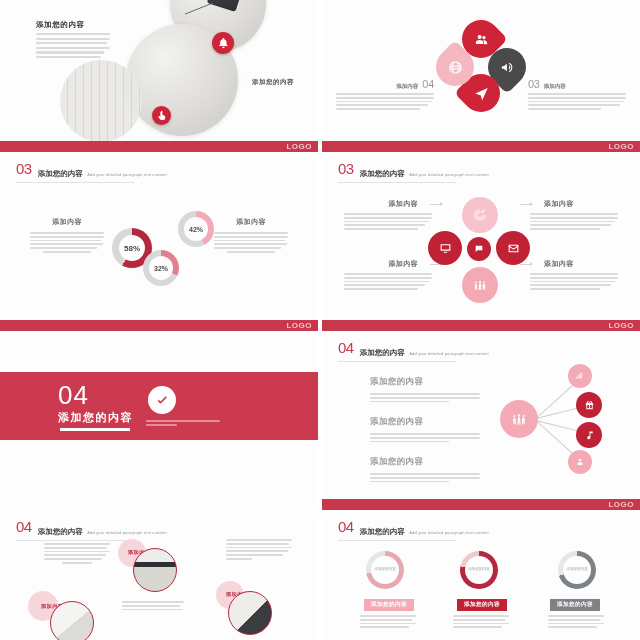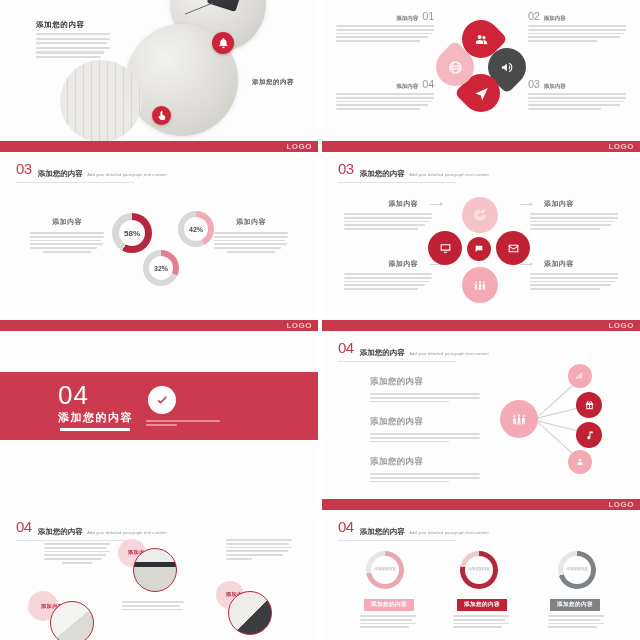--- a/index.html
+++ b/index.html
@@ -223,48 +223,20 @@
 
     </div>
     <div class="cap">添加您的内容</div>
 
     <div class="footer-bar">
       <span class="logo">LOGO</span>
     </div>
   </div>
 
   <div class="slide s2">
-    <div class="q tl">
-      <div class="qhead">
-        <span class="qlab">添加内容</span>
-        <span class="qnum">01</span>
-      </div>
-      <span class="para dense">
-        <i style="width:100%"></i>
-          <i style="width:100%"></i>
-          <i style="width:98%"></i>
-          <i style="width:94%"></i>
-          <i style="width:86%"></i>
-      </span>
-
-    </div>
-    <div class="q tr">
-      <div class="qhead">
-        <span class="qnum">02</span>
-        <span class="qlab">添加内容</span>
-      </div>
-      <span class="para dense">
-        <i style="width:100%"></i>
-          <i style="width:100%"></i>
-          <i style="width:98%"></i>
-          <i style="width:94%"></i>
-          <i style="width:70%"></i>
-      </span>
-
-    </div>
     <div class="q bl">
       <div class="qhead">
         <span class="qlab">添加内容</span>
         <span class="qnum">04</span>
       </div>
       <span class="para dense">
         <i style="width:100%"></i>
           <i style="width:100%"></i>
           <i style="width:98%"></i>
           <i style="width:94%"></i>
@@ -333,21 +305,21 @@
         <i style="width:100%"></i>
           <i style="width:100%"></i>
           <i style="width:96%"></i>
           <i style="width:98%"></i>
           <i style="width:90%"></i>
           <i style="width:66%;margin-left:17%"></i>
       </span>
 
     </div>
 
-    <div class="donut" style="left:112px; top:58px; width:40px; height:40px; background: conic-gradient(#b5273d 0 58%, #d8d8d8 58% 100%);">
+    <div class="donut" style="left:112px; top:73px; width:40px; height:40px; background: conic-gradient(#b5273d 0 58%, #d8d8d8 58% 100%);">
       <div class="hole" style="inset:7px;">
         <span class="val">58%</span>
       </div>
     </div>
     <div class="donut" style="left:178px; top:56px; width:36px; height:36px; background: conic-gradient(#f4aab4 0 42%, #d8d8d8 42% 100%);">
       <div class="hole" style="inset:6px;">
         <span class="val" style="font-size:7px">42%</span>
       </div>
     </div>
     <div class="donut" style="left:143px; top:95px; width:36px; height:36px; background: conic-gradient(#e2808f 0 32%, #d8d8d8 32% 100%);">

